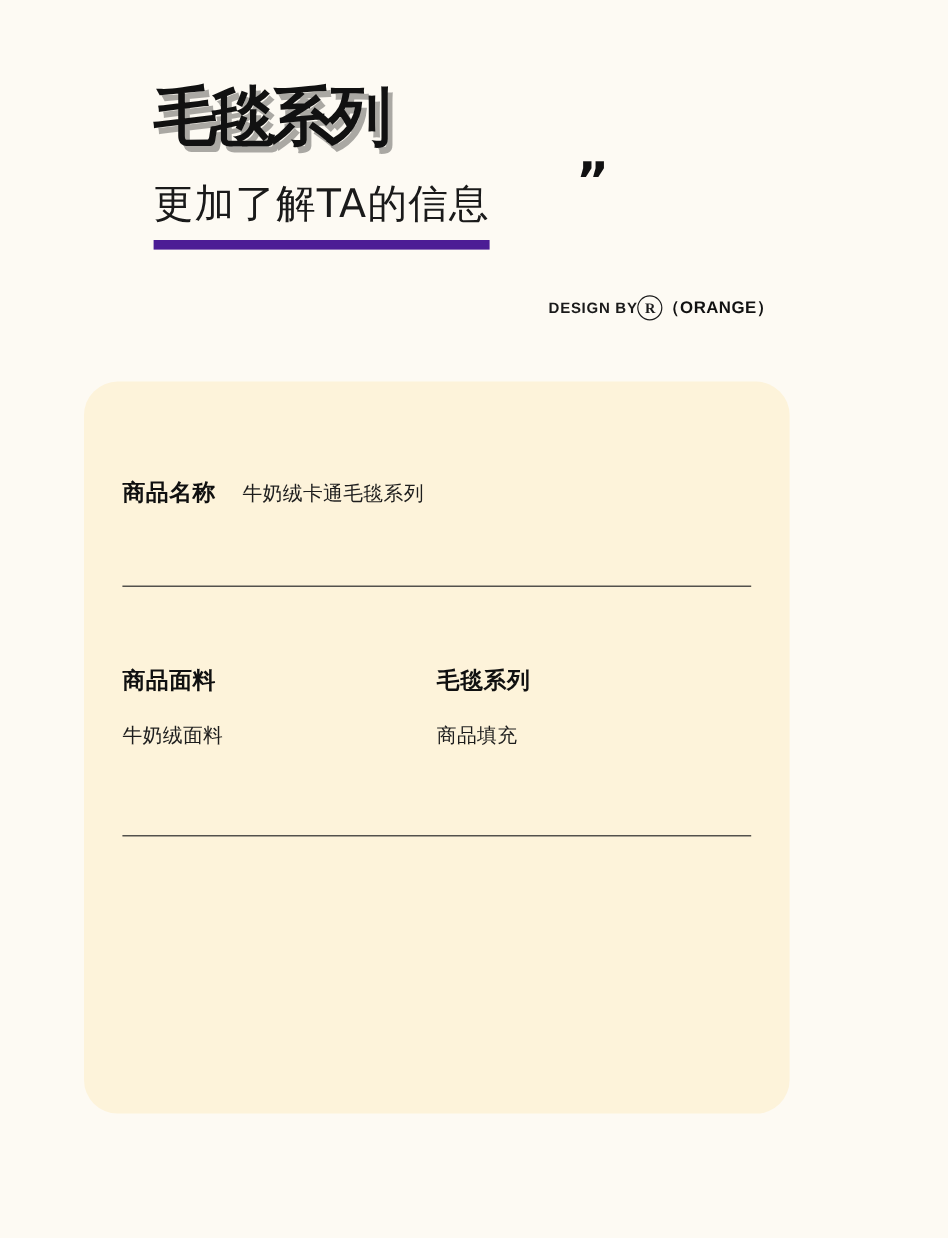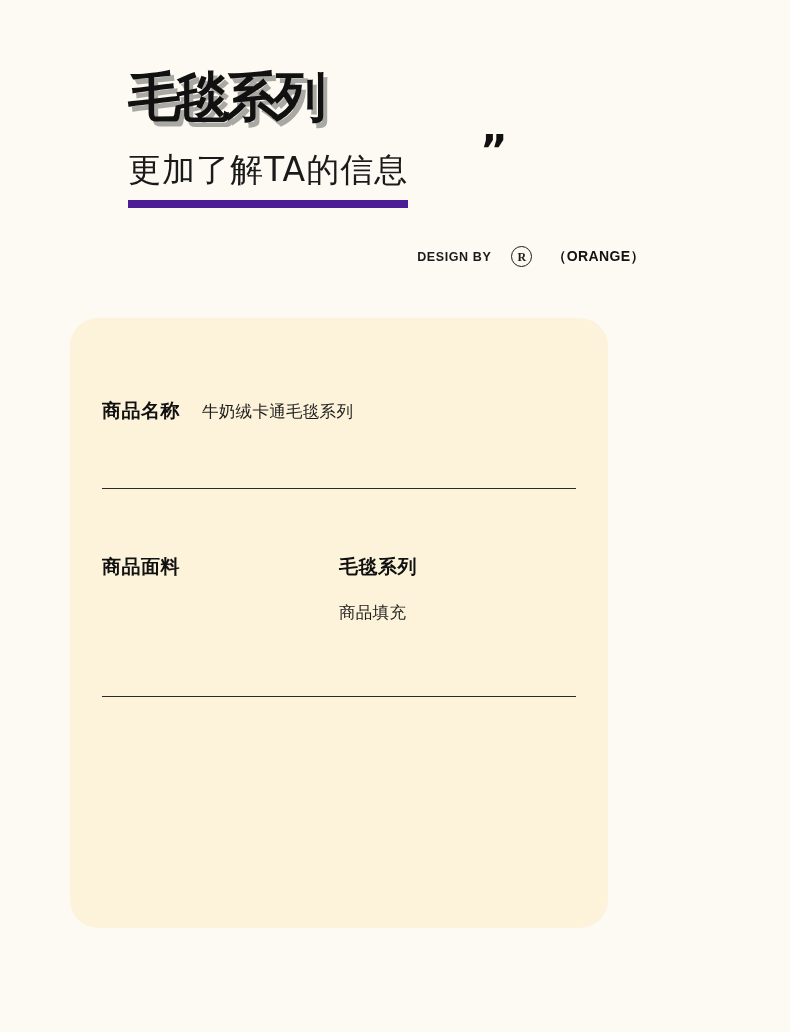--- a/index.html
+++ b/index.html
@@ -89,21 +89,21 @@
     border-bottom: 8px solid #4c1d95;
     display: inline-block;
   }
 
   .design-by {
     position: absolute;
     right: 145px;
     top: 246px;
     display: flex;
     align-items: center;
-    gap: 20px;
+    gap: 0;
     white-space: nowrap;
   }
   .design-by-label {
     font-family: "Liberation Sans", sans-serif;
     font-size: 12.5px;
     font-weight: 600;
     letter-spacing: 0.6px;
     color: #1a1a1a;
   }
   .reg-mark {
@@ -126,21 +126,21 @@
     font-weight: 700;
     letter-spacing: 0.4px;
     color: #111111;
   }
 
   
   .spec-card {
     position: absolute;
     left: 70px;
     top: 318px;
-    width: 538px;
+    width: 588px;
     height: 610px;
     background: #fdf3da;
     border-radius: 28px;
   }
   .spec-inner {
     position: absolute;
     left: 32px;
     top: 0;
     right: 32px;
     bottom: 0;
@@ -250,20 +250,21 @@
           <span class="field-label">商品名称</span>
           <span class="field-value">牛奶绒卡通毛毯系列</span>
         </div>
       </div>
 
       <div class="divider divider-1"></div>
 
       <div class="row row-mid two-col">
         <div class="col">
           <span class="field-label">商品面料</span>
+          <span class="field-value">牛奶绒面料</span>
         </div>
         <div class="col">
           <span class="field-label">毛毯系列</span>
           <span class="field-value">商品填充</span>
         </div>
       </div>
 
       <div class="divider divider-2"></div>
 
 

